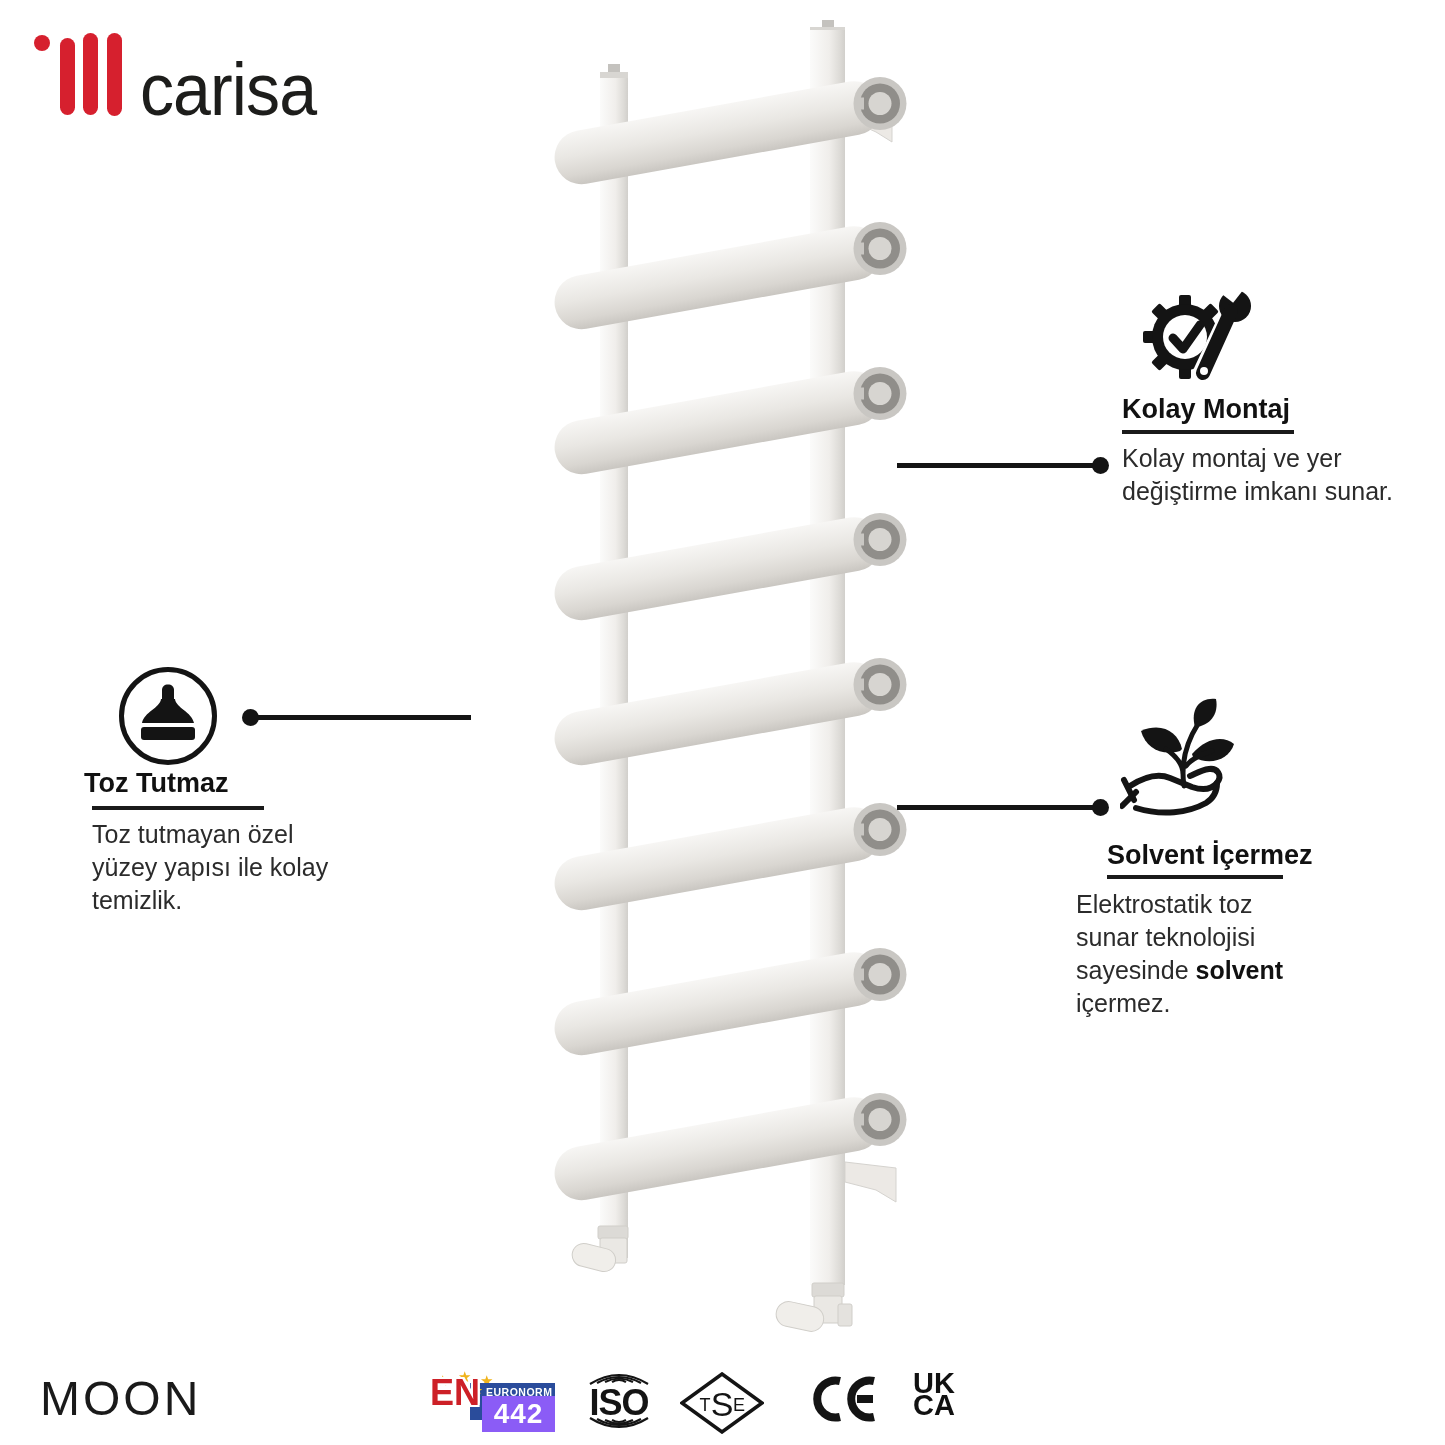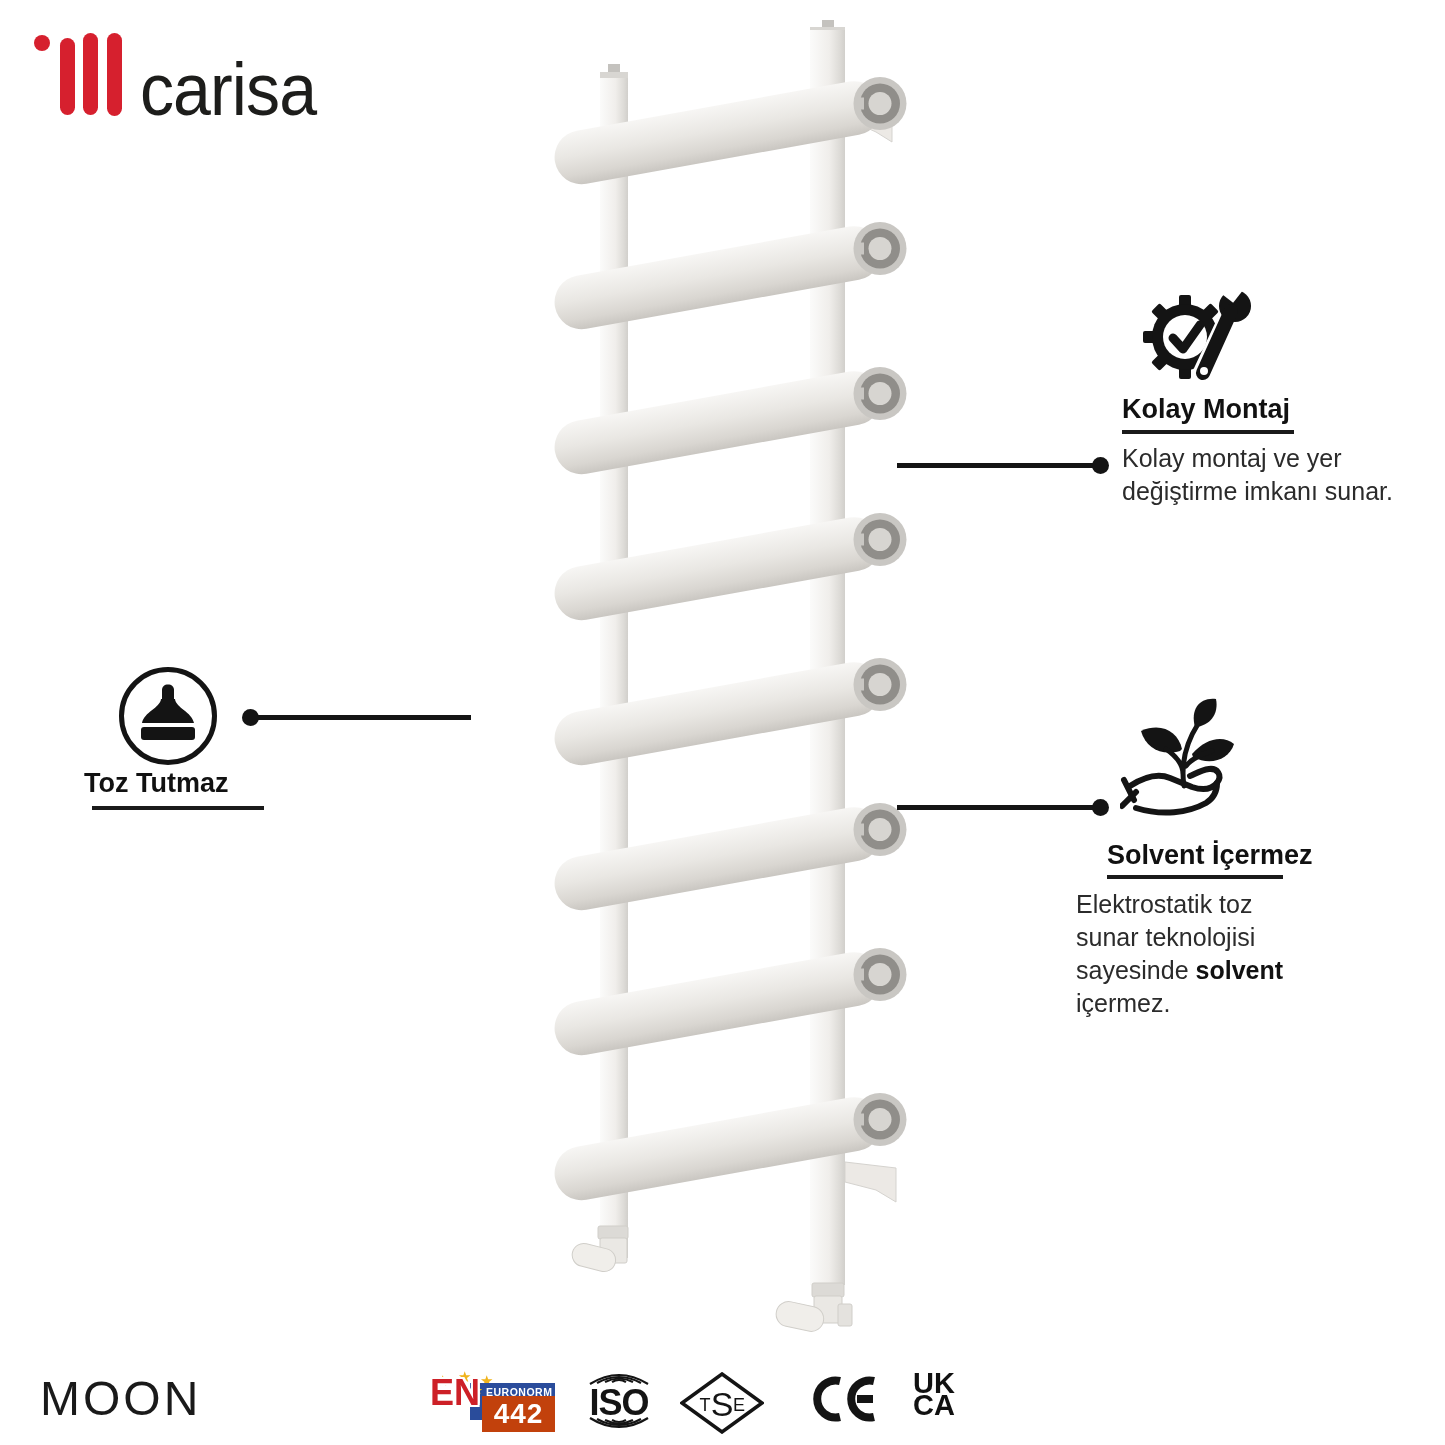--- a/index.html
+++ b/index.html
@@ -35,21 +35,21 @@
   .co-body b{color:#111;margin-top:31px;}
 
   
   .moon{left:40px;top:1371px;font-size:48px;letter-spacing:3px;color:#1a1a1a;}
 
   .en442{left:430px;top:1368px;width:126px;height:64px;}
   .en442 .tstar{position:absolute;font-size:15px;color:#f0b41d;}
   .en442 .bluebox{position:absolute;left:40px;top:15px;width:85px;height:37px;background:#2a4c9b;z-index:1;}
   .en442 .bstar{position:absolute;left:3px;top:1px;font-size:11px;color:#f4c400;}
   .en442 .euronorm{position:absolute;left:16px;top:3px;font-size:10.5px;font-weight:bold;color:#fff;letter-spacing:.5px;}
-  .en442 .redbox{position:absolute;left:52px;top:28px;width:73px;height:36px;background:#c2410c;z-index:2;
+  .en442 .redbox{position:absolute;left:52px;top:28px;width:73px;height:36px;background:#8b5cf6;z-index:2;
      display:flex;align-items:center;justify-content:center;}
   .en442 .num{font-size:28px;font-weight:bold;color:#fff;letter-spacing:1px;}
   .en442 .en{position:absolute;left:0;top:4px;z-index:3;font-size:36px;font-weight:bold;color:#cd2027;
      text-shadow:2px 2px 0 #fff,-2px -2px 0 #fff,2px -2px 0 #fff,-2px 2px 0 #fff,0 2px 0 #fff,0 -2px 0 #fff,2px 0 0 #fff,-2px 0 0 #fff;}
 
   .ukca{left:913px;top:1372px;font-size:29px;font-weight:800;line-height:22px;letter-spacing:0;color:#111;}
   .ukca span{display:block;}
 
   svg text{font-family:"Liberation Sans","DejaVu Sans",sans-serif;}
 </style>
@@ -196,20 +196,25 @@
   </div>
 
   <svg class="abs" style="left:118px;top:666px;" width="100" height="100" viewBox="0 0 100 100">
     <circle cx="50" cy="50" r="46.5" fill="none" stroke="#141414" stroke-width="5"></circle>
     <path d="M44,24 C44,20.5 46.5,18.5 50,18.5 C53.5,18.5 56,20.5 56,24 L56,34 L44,34 Z" fill="#141414"></path>
     <path d="M43,33 L57,33 C58,42 74,46 76,57 L24,57 C26,46 42,42 43,33 Z" fill="#141414"></path>
     <rect x="23" y="61" width="54" height="13" rx="3" fill="#141414"></rect>
   </svg>
   <div class="abs co-title" style="left:84px;top:768px;">Toz Tutmaz</div>
   <div class="abs co-rule" style="left:92px;top:806px;width:172px;"></div>
+  <div class="abs co-body" style="left:92px;top:818px;">
+    <span style="display:block">Toz tutmayan özel</span>
+    <span style="display:block">yüzey yapısı ile kolay</span>
+    <span style="display:block">temizlik.</span>
+  </div>
 
   <svg class="abs" style="left:1136px;top:283px;" width="122" height="112" viewBox="0 0 122 112">
     <g fill="#141414">
       <rect x="43" y="12" width="12" height="14" rx="2"></rect>
       <rect x="43" y="12" width="12" height="14" rx="2" transform="rotate(45 49 54)"></rect>
       <rect x="43" y="12" width="12" height="14" rx="2" transform="rotate(90 49 54)"></rect>
       <rect x="43" y="12" width="12" height="14" rx="2" transform="rotate(135 49 54)"></rect>
       <rect x="43" y="12" width="12" height="14" rx="2" transform="rotate(180 49 54)"></rect>
       <rect x="43" y="12" width="12" height="14" rx="2" transform="rotate(225 49 54)"></rect>
       <rect x="43" y="12" width="12" height="14" rx="2" transform="rotate(270 49 54)"></rect>

